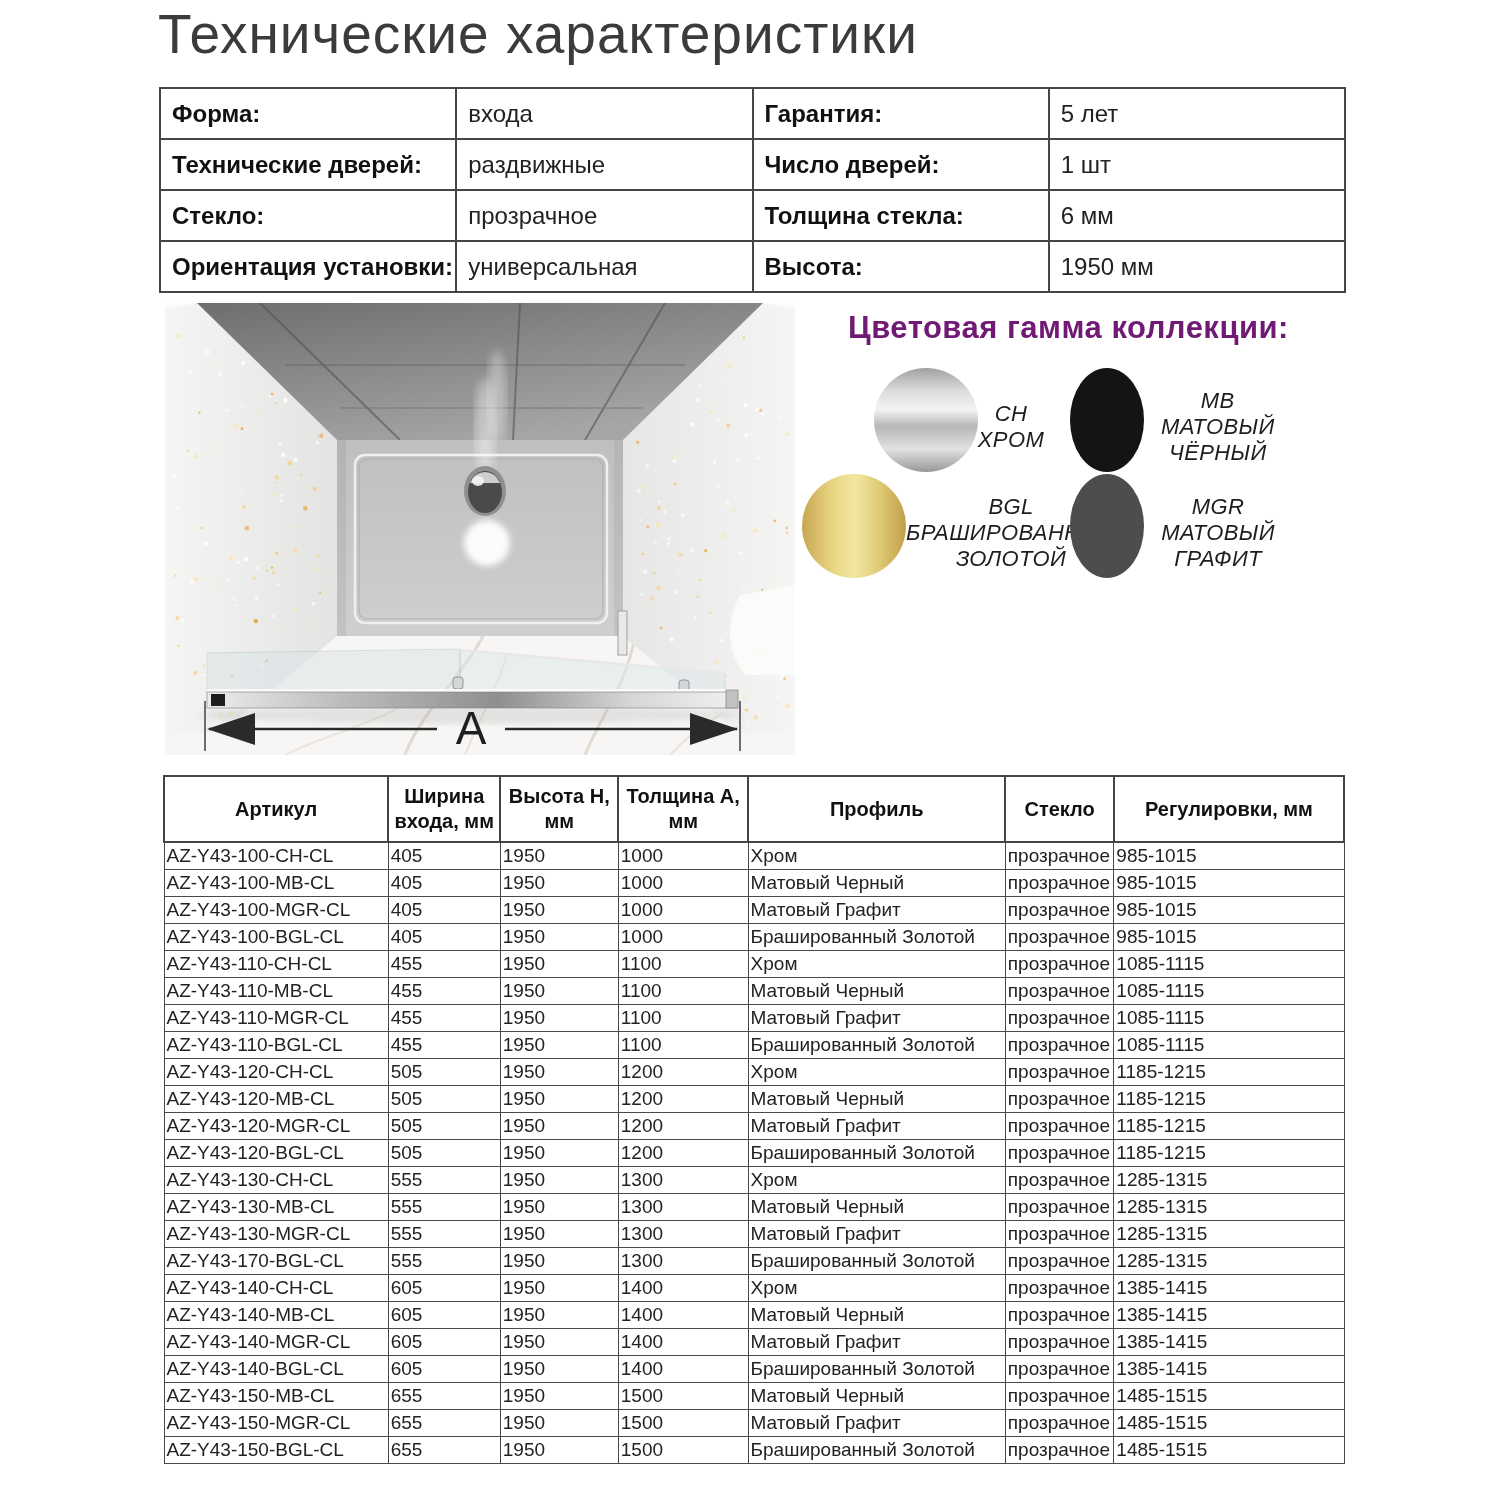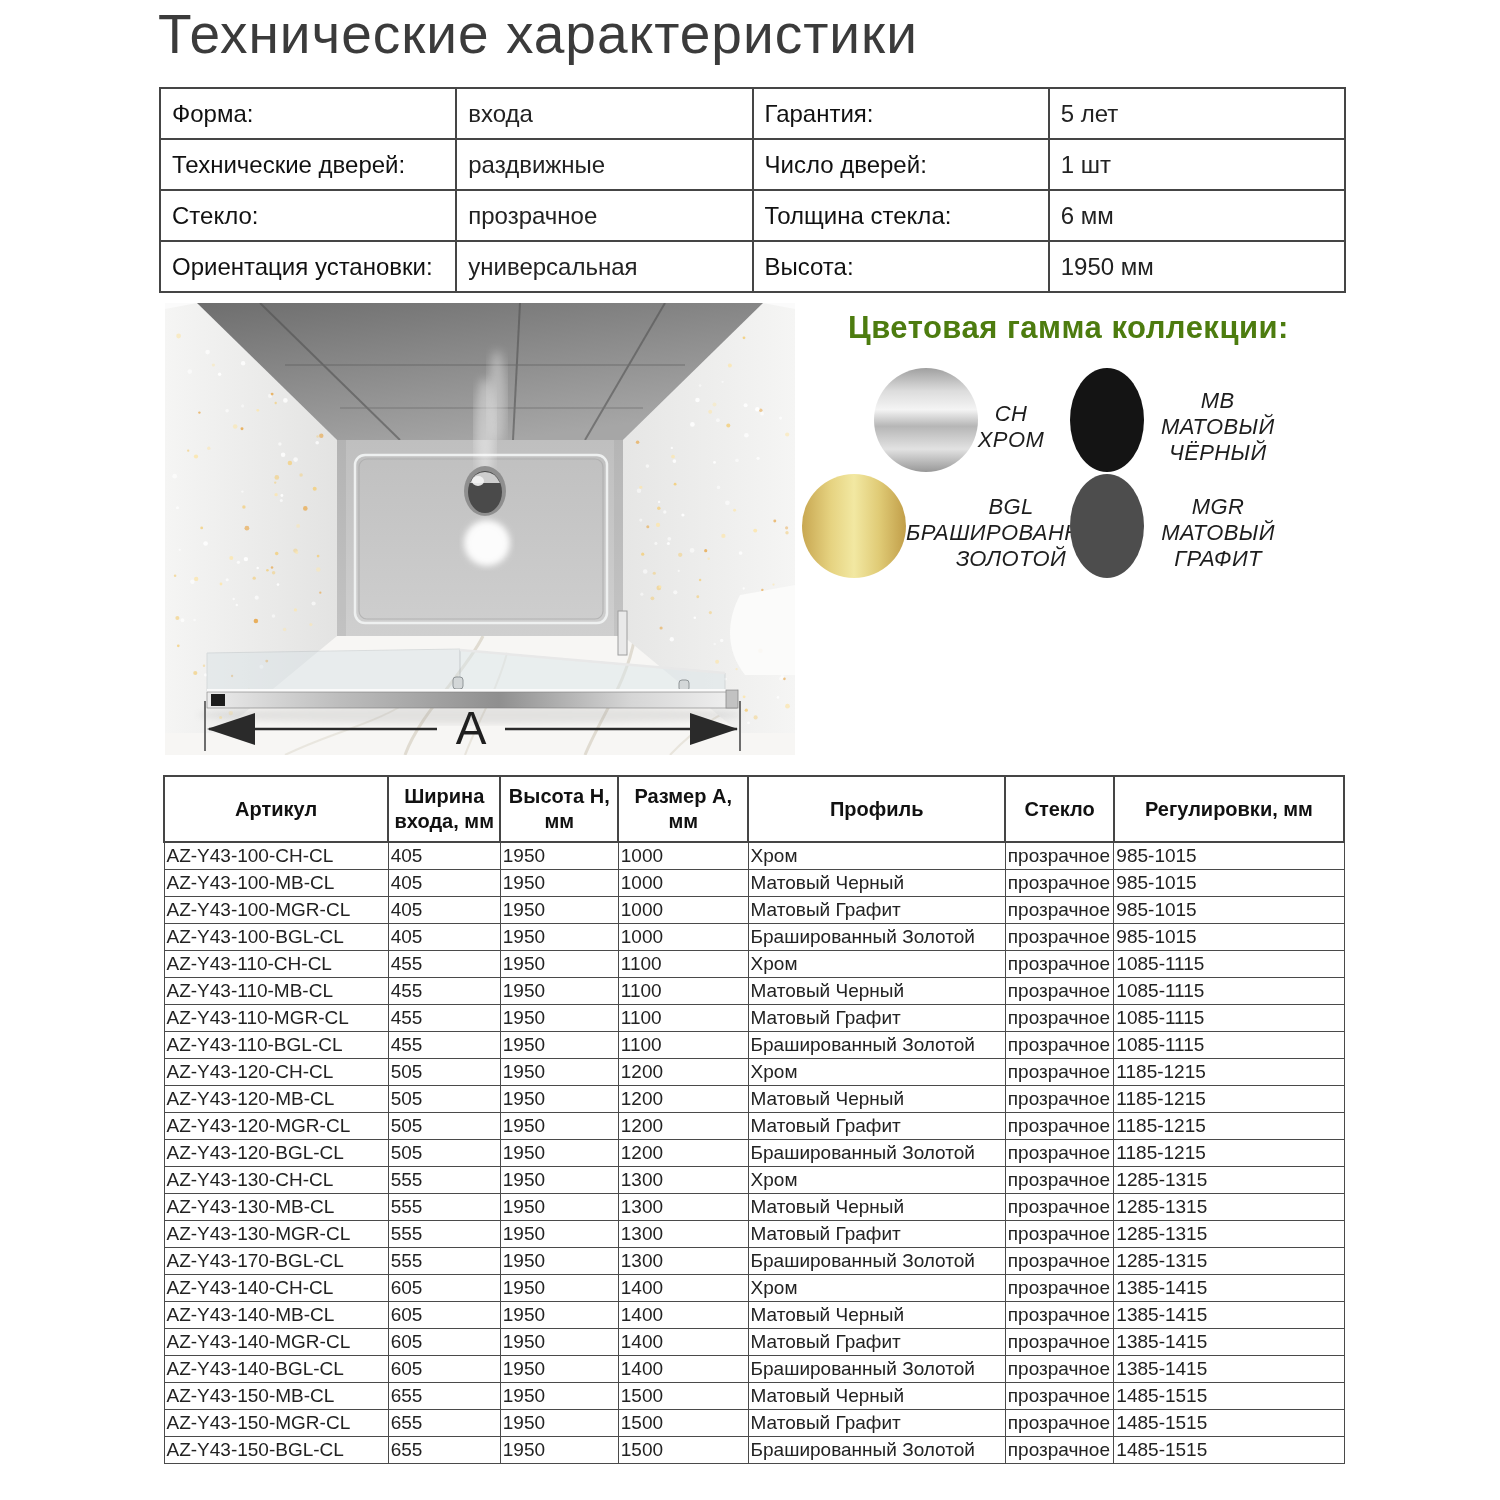--- a/index.html
+++ b/index.html
@@ -8,29 +8,29 @@
 
   .page-title{
     position:absolute;left:158px;top:2px;margin:0;
     font-size:55px;font-weight:500;letter-spacing:1px;color:#3b3b3b;white-space:nowrap;
   }
 
   
   table{border-collapse:collapse;}
   .specs{position:absolute;left:159px;top:87px;width:1187px;table-layout:fixed;}
   .specs td{border:2px solid #454545;height:49px;padding:0 4px 0 11px;font-size:24px;vertical-align:middle;overflow:hidden;white-space:nowrap;}
-  .specs td.spec-label{font-weight:400;color:#111;}
+  .specs td.spec-label{font-weight:700;color:#111;}
   .specs td.spec-value{font-weight:400;color:#222;}
 
   
   .photo{position:absolute;left:165px;top:303px;width:630px;height:452px;}
 
   
   .colors{position:absolute;left:848px;top:310px;width:500px;}
-  .colors-title{margin:0;font-size:31px;font-weight:700;letter-spacing:.5px;color:#4d7c0f;white-space:nowrap;}
+  .colors-title{margin:0;font-size:31px;font-weight:700;letter-spacing:.5px;color:#701a75;white-space:nowrap;}
   .swatches{display:grid;grid-template-columns:222px 222px;justify-items:center;margin-top:22px;row-gap:2px;}
   .swatch{display:flex;flex-direction:row;align-items:center;font-style:italic;}
   .sw-circle{width:104px;height:104px;border-radius:50%;}
   .c-chrome{background:linear-gradient(180deg,#a0a0a0 0%,#dcdcdc 22%,#f4f4f4 40%,#b6b6b6 56%,#e2e2e2 78%,#989898 100%);}
   .c-matte-black{background:#141414;}
   .c-brushed-gold{background:linear-gradient(90deg,#c8a751 0%,#e6d381 28%,#f2e8a2 50%,#e0cb76 74%,#c19e49 100%);}
   .c-matte-graphite{background:#4d4d4d;}
   .sw-label{margin-top:13px;text-align:center;font-size:22px;line-height:26px;letter-spacing:.4px;color:#1d1d1d;}
   .sw-name{max-width:210px;}
 
@@ -403,21 +403,21 @@
         <col style="width:11%">
       <col style="width:21.8%">
         <col style="width:9.2%">
         <col style="width:19.5%">
     </colgroup>
     <thead>
         <tr>
           <th>Артикул</th>
           <th>Ширина входа, мм</th>
           <th>Высота H, мм</th>
-          <th>Размер A, мм</th>
+          <th>Толщина A, мм</th>
           <th>Профиль</th>
           <th>Стекло</th>
           <th>Регулировки, мм</th>
         </tr>
       </thead>
     <tbody>
         <tr>
           <td>AZ-Y43-100-CH-CL</td>
           <td>405</td>
           <td>1950</td>

